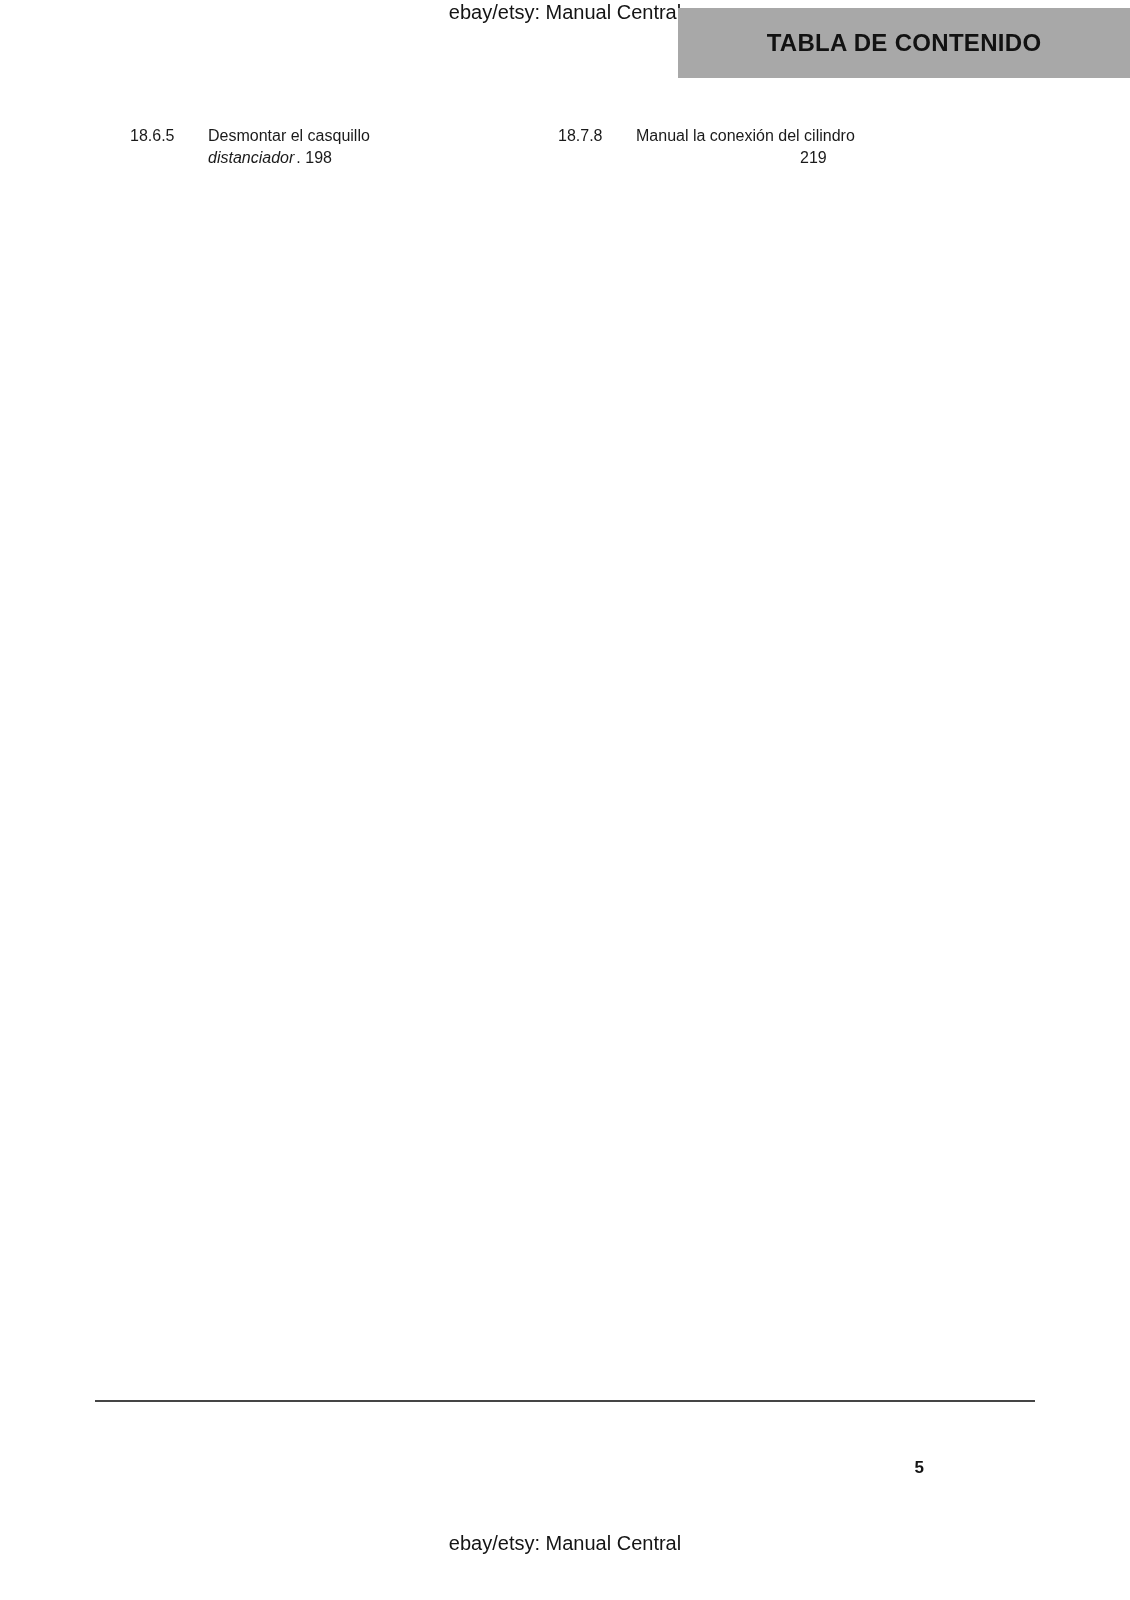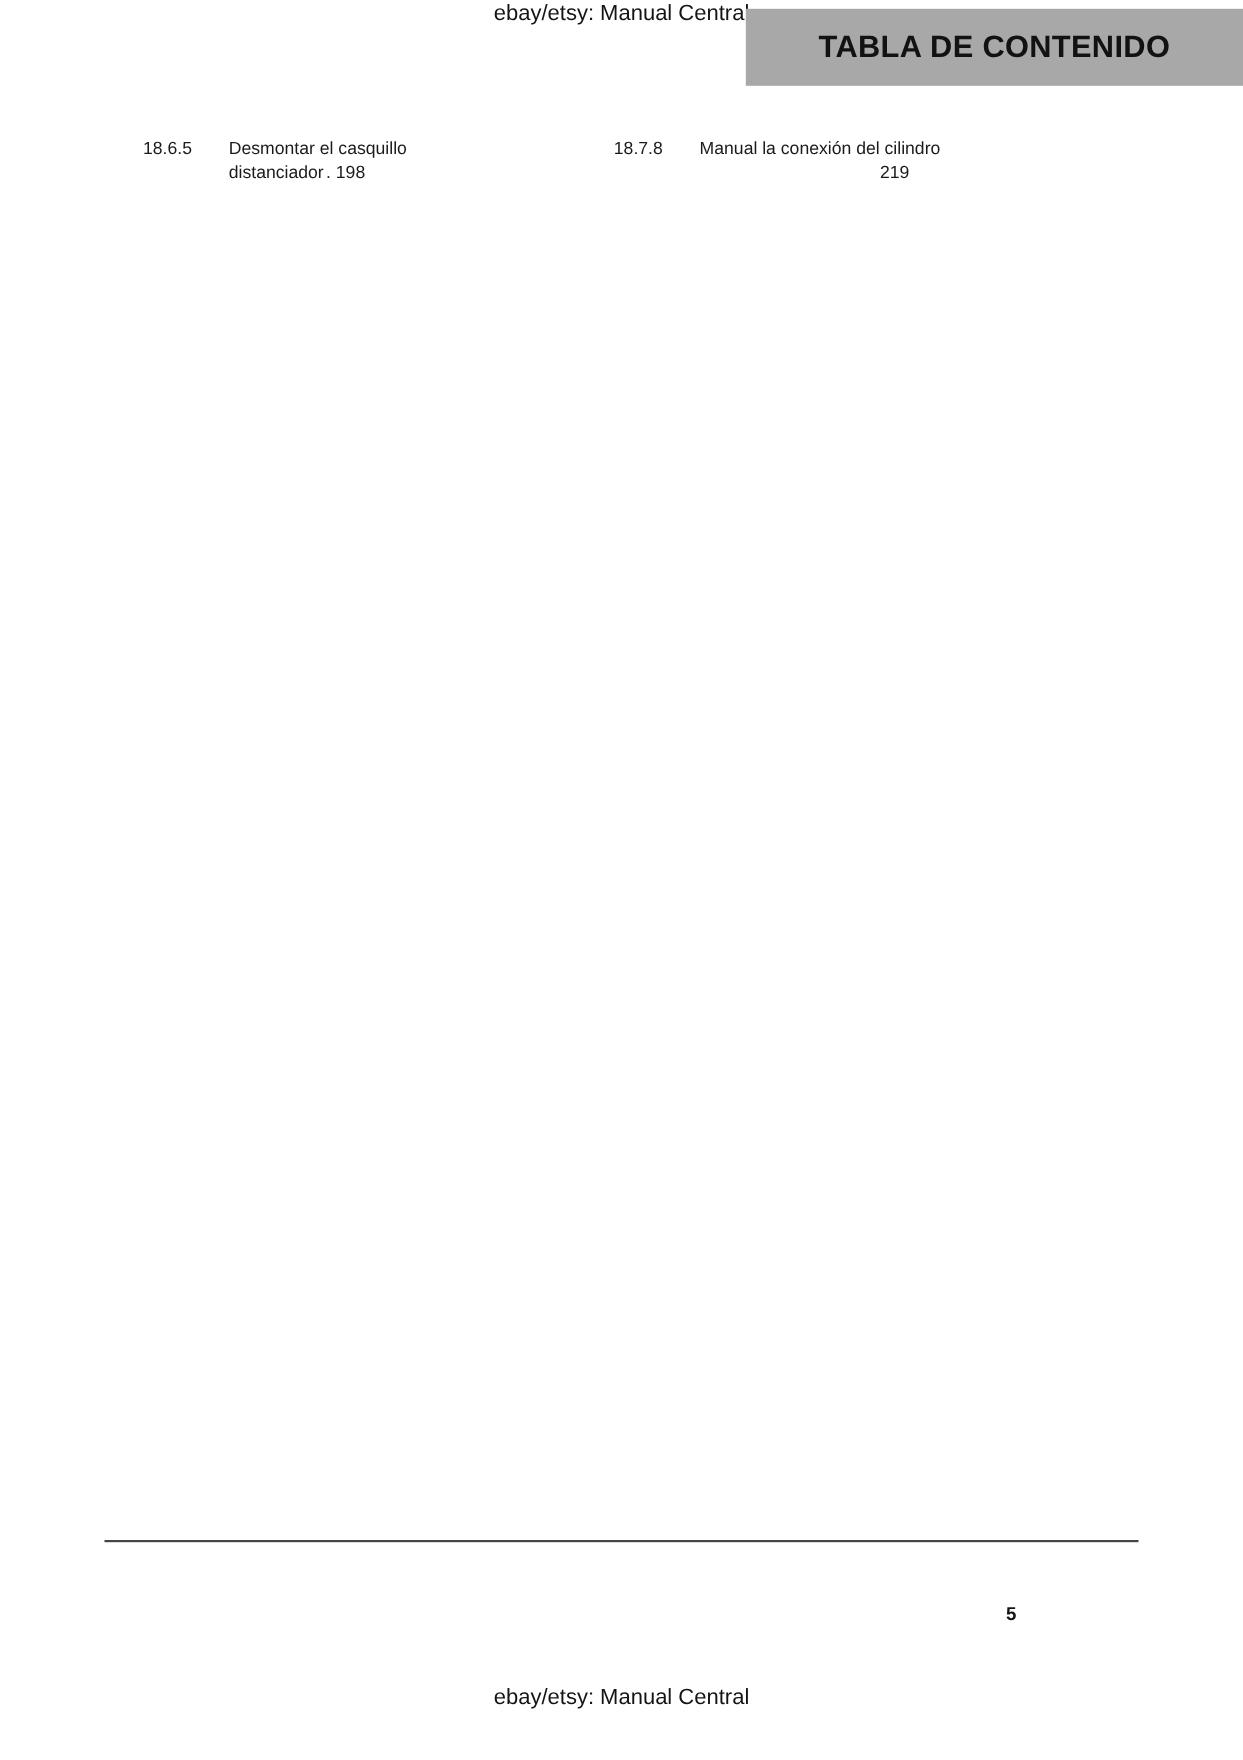--- a/index.html
+++ b/index.html
@@ -23,38 +23,38 @@
   .banner {
     position: absolute;
     top: 8px; right: 0;
     width: 452px; height: 70px;
     display: flex;
     align-items: center;
     justify-content: center;
     background: #a8a8a8;
   }
   .banner-title {
-    font-size: 28px;
+    font-size: 24px;
     font-weight: 700;
     color: #121212;
     letter-spacing: 0.3px;
   }
   .toc {
     position: absolute;
     top: 125px; left: 130px;
     display: flex;
     gap: 64px;
   }
   .toc-col { width: 364px; }
   .entry { display: flex; font-size: 16px; line-height: 22px; }
   .entry .num { flex: 0 0 78px; }
   .entry .body { flex: 1 1 auto; min-width: 0; }
   .entry .line { white-space: nowrap; }
   .entry .line.last { display: flex; align-items: baseline; }
-  .entry .line.last .t { flex: 0 0 auto; }
+  .entry .line.last .t { flex: 0 0 auto; font-style: italic; }
   .leader {
     flex: 1 1 0;
     min-width: 6px;
     overflow: hidden;
     white-space: nowrap;
     margin: 0 3px 0 2px;
   }
   .leader::after {
     content: "..................................................................................................................................";
     letter-spacing: 1.2px;

